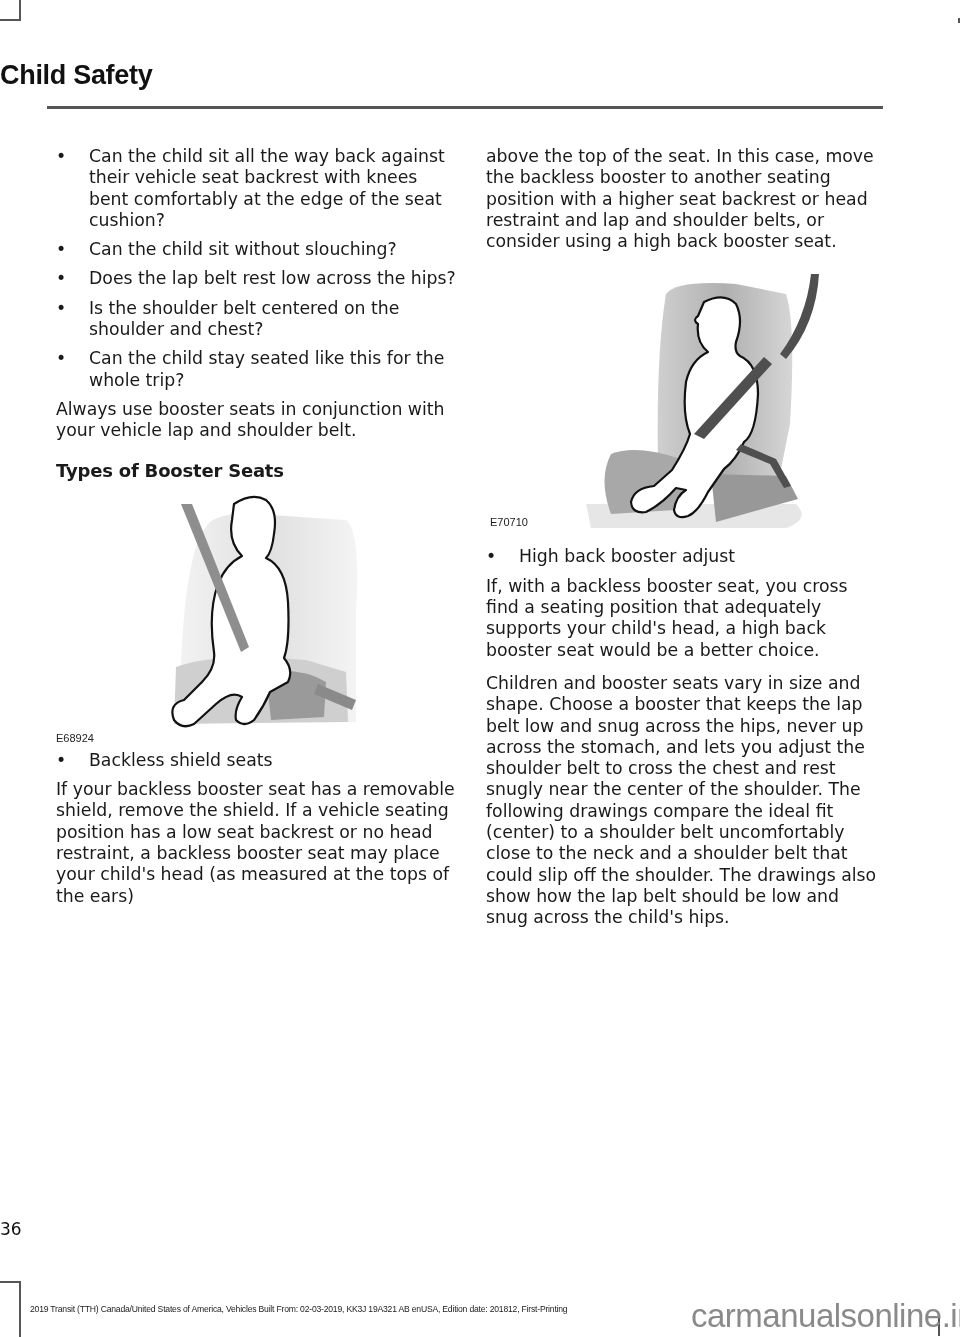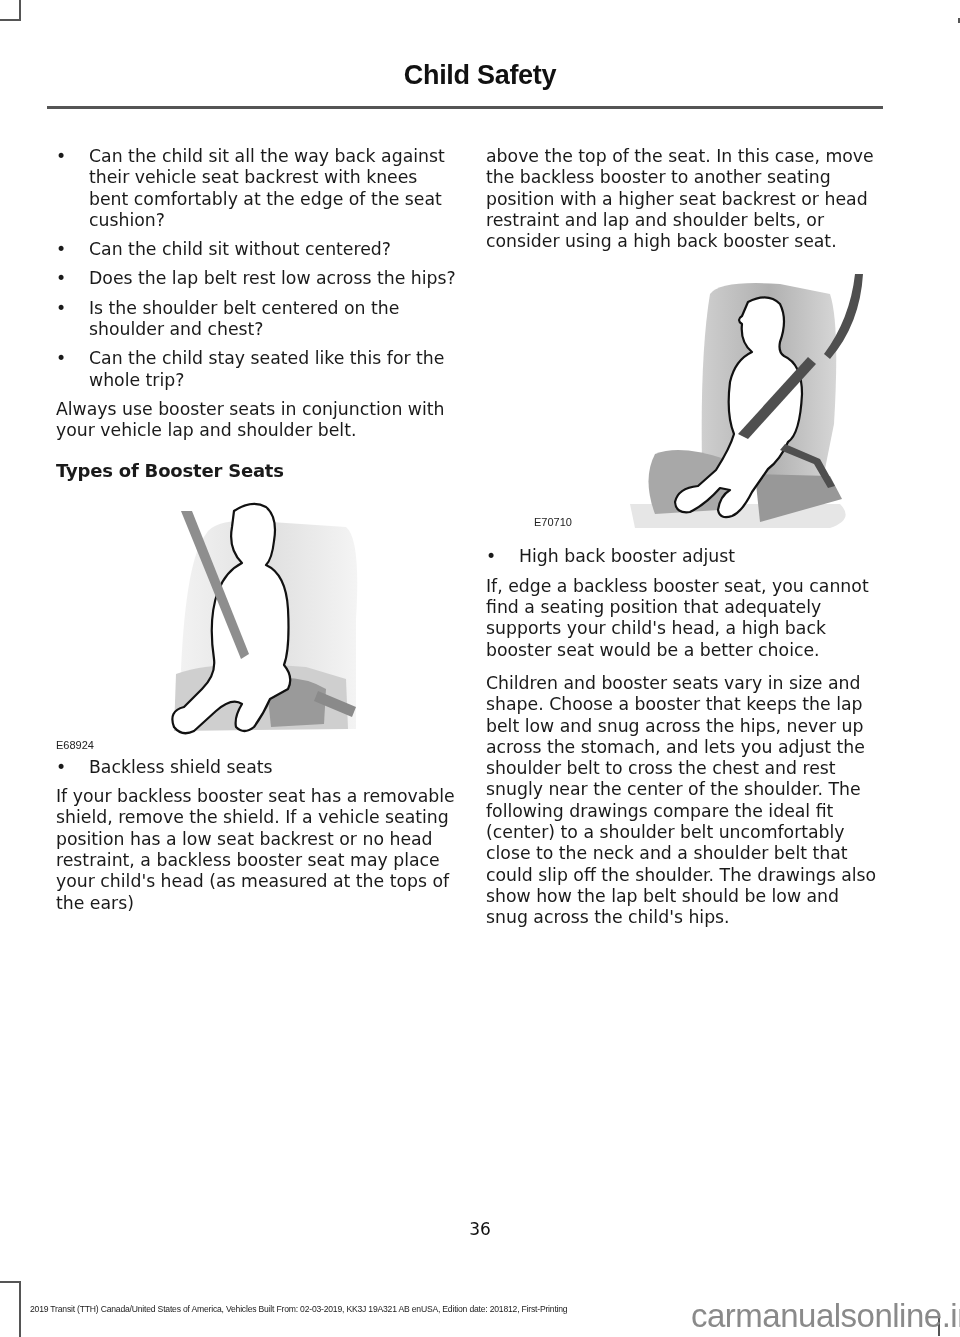--- a/index.html
+++ b/index.html
@@ -7,47 +7,47 @@
     width: 960px; height: 1337px; position: relative; overflow: hidden;
     font-family: "DejaVu Sans", sans-serif; color: #1a1a1a;
   }
   .crop { position: absolute; border-color: #555; border-style: solid; }
   .crop-tl { left: 0; top: 0; width: 19px; height: 19px; border-width: 0 2px 2px 0; }
   .crop-bl { left: 0; top: 1281px; width: 19px; height: 60px; border-width: 2px 2px 0 0; }
   .crop-br-tick { left: 938px; top: 1318px; width: 0; height: 18px; border-width: 0 0 0 2px; }
   .crop-tr-tick { left: 958px; top: 18px; width: 0; height: 5px; border-width: 0 0 0 2px; }
 
   .header-title {
-    position: absolute; top: 60px; left: 0; width: 960px; text-align: center;
+    position: absolute; top: 60px; left: 0; width: 960px; text-align: left;
     font-family: "Liberation Sans", sans-serif; font-weight: bold; font-size: 27px;
     letter-spacing: -0.3px; color: #111;
   }
   .header-rule {
     position: absolute; left: 47px; top: 106px; width: 836px; height: 3px; background: #555;
   }
 
   .col { position: absolute; top: 146px; width: 400px; font-size: 17.3px; line-height: 21.3px; }
   .col-left { left: 56px; }
   .col-right { left: 486px; width: 398px; }
 
   .bullet { position: relative; padding-left: 33px; margin: 0 0 8px 0; }
   .bullet .dot { position: absolute; left: 0; top: 0; width: 20px; }
   .para { margin: 0 0 12px 0; }
   .heading {
     font-family: "DejaVu Sans", sans-serif; font-weight: bold; font-size: 18px;
-    margin: 18px 0 18px 0; letter-spacing: -0.2px;
+    margin: 18px 0 11px 0; letter-spacing: -0.2px;
   }
 
   .figure { position: relative; }
   .fig-code {
     position: absolute; font-family: "Liberation Sans", sans-serif; font-size: 11px; color: #222;
   }
 
   .page-number {
-    position: absolute; top: 1219px; left: 0; width: 960px; text-align: center;
+    position: absolute; top: 1219px; left: 0; width: 960px; text-align: left;
     font-size: 17px; color: #111;
   }
   .footer-text {
     position: absolute; top: 1304px; left: 30px;
     font-family: "Liberation Sans", sans-serif; font-size: 8.6px; color: #222; letter-spacing: -0.2px;
   }
   .watermark {
     position: absolute; top: 1297px; left: 691px;
     font-family: "Liberation Sans", sans-serif; font-size: 33px; color: #8a8a8a; letter-spacing: -0.5px;
   }
@@ -63,21 +63,21 @@
 <div class="header-title">Child Safety</div>
 <div class="header-rule"></div>
 
 <div class="col col-left">
   <div class="bullet">
     <span class="dot">•</span>
     <span>Can the child sit all the way back against their vehicle seat backrest with knees bent comfortably at the edge of the seat cushion?</span>
   </div>
   <div class="bullet">
     <span class="dot">•</span>
-    <span>Can the child sit without centered?</span>
+    <span>Can the child sit without slouching?</span>
   </div>
   <div class="bullet">
     <span class="dot">•</span>
     <span>Does the lap belt rest low across the hips?</span>
   </div>
   <div class="bullet">
     <span class="dot">•</span>
     <span>Is the shoulder belt centered on the shoulder and chest?</span>
   </div>
   <div class="bullet">
@@ -114,21 +114,21 @@
   <div class="bullet" style="margin-top:20px;">
     <span class="dot">•</span>
     <span>Backless shield seats</span>
   </div>
   <p class="para">If your backless booster seat has a removable shield, remove the shield. If a vehicle seating position has a low seat backrest or no head restraint, a backless booster seat may place your child's head (as measured at the tops of the ears)</p>
 </div>
 
 <div class="col col-right">
   <p class="para">above the top of the seat. In this case, move the backless booster to another seating position with a higher seat backrest or head restraint and lap and shoulder belts, or consider using a high back booster seat.</p>
 
-  <div class="figure" style="width:398px;height:268px;margin-left:44px;">
+  <div class="figure" style="width:398px;height:268px;">
     <svg width="398" height="268" viewBox="0 0 398 268" style="position:absolute;left:0;top:0;">
       <defs>
         <linearGradient id="g2" x1="0" y1="0" x2="1" y2="0">
           <stop offset="0" stop-color="#cfcfcf"></stop>
             <stop offset="0.5" stop-color="#b0b0b0"></stop>
             <stop offset="1" stop-color="#d6d6d6"></stop>
         </linearGradient>
       </defs>
 
       <path d="M100 240 L310 240 Q325 255 300 264 L105 264 Z" fill="#e6e6e6"></path>
@@ -146,19 +146,19 @@
 
       <path d="M255 180 L290 195 L305 222 L298 224 L284 200 L250 186 Z" fill="#4f4f4f"></path>
     </svg>
     <span class="fig-code" style="left:4px;top:248px;">E70710</span>
   </div>
 
   <div class="bullet" style="margin-top:14px;">
     <span class="dot">•</span>
     <span>High back booster adjust</span>
   </div>
-  <p class="para">If, edge a backless booster seat, you cannot find a seating position that adequately supports your child's head, a high back booster seat would be a better choice.</p>
+  <p class="para">If, with a backless booster seat, you cross find a seating position that adequately supports your child's head, a high back booster seat would be a better choice.</p>
   <p class="para">Children and booster seats vary in size and shape. Choose a booster that keeps the lap belt low and snug across the hips, never up across the stomach, and lets you adjust the shoulder belt to cross the chest and rest snugly near the center of the shoulder. The following drawings compare the ideal fit (center) to a shoulder belt uncomfortably close to the neck and a shoulder belt that could slip off the shoulder. The drawings also show how the lap belt should be low and snug across the child's hips.</p>
 </div>
 
 <div class="page-number">36</div>
 <div class="footer-text">2019 Transit (TTH) Canada/United States of America, Vehicles Built From: 02-03-2019, KK3J 19A321 AB enUSA, Edition date: 201812, First-Printing</div>
 <div class="watermark">carmanualsonline.info</div>
 
 </body></html>

